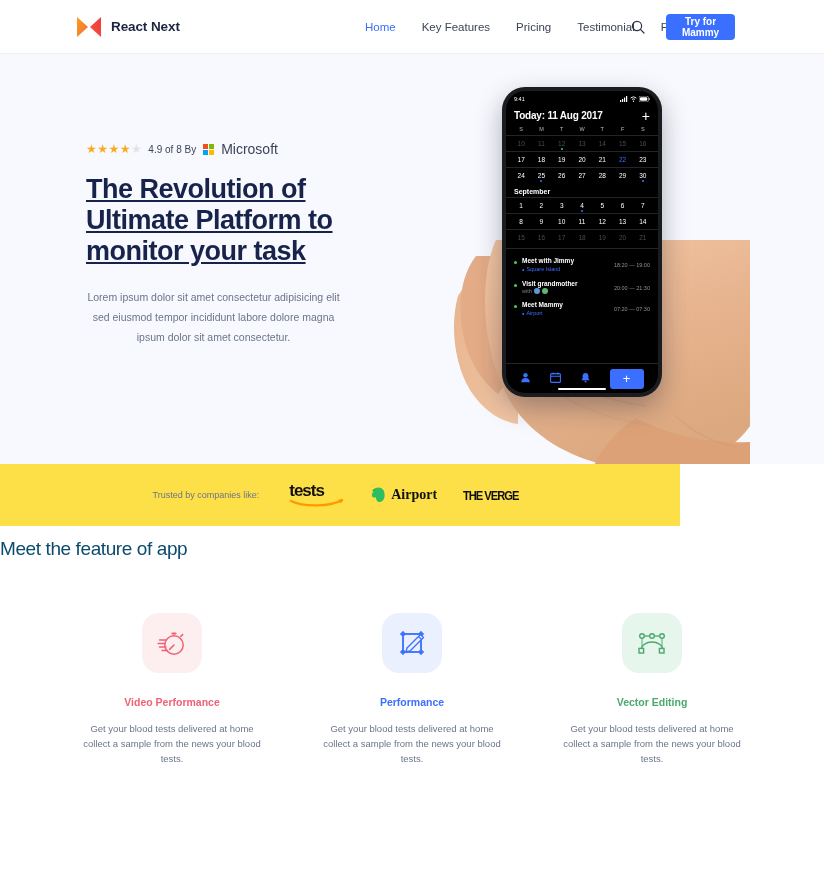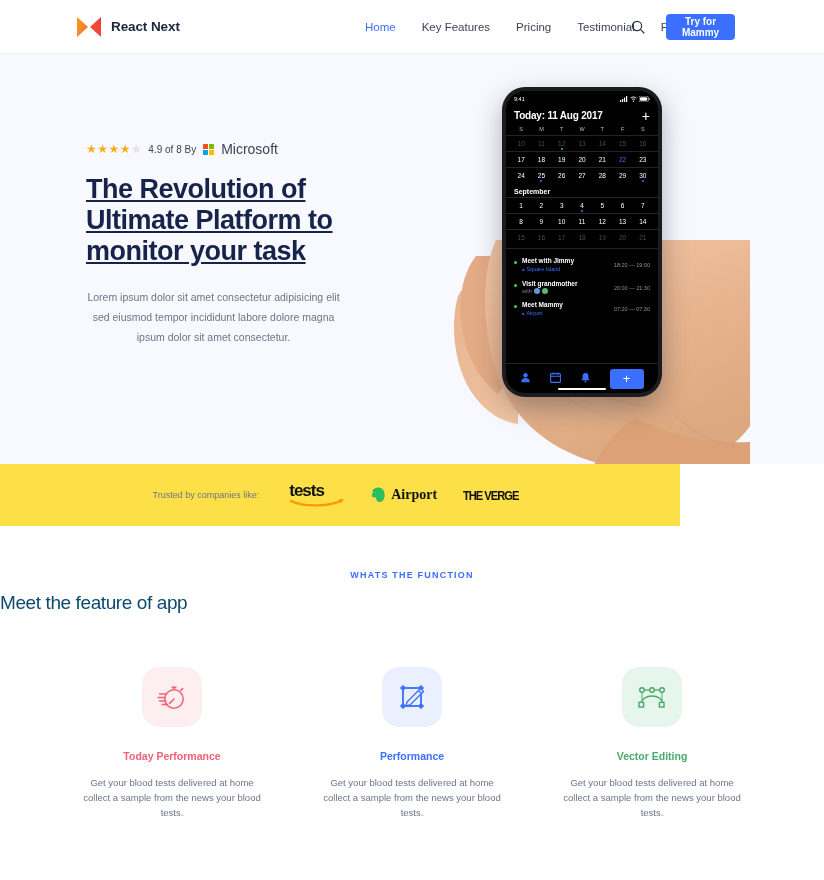--- a/index.html
+++ b/index.html
@@ -468,40 +468,39 @@
       <svg width="15" height="16" viewBox="0 0 15 16">
         <path d="M4.2 1.2 C6 .3 9 .2 10.8 1.4 C12.8 2.7 13.4 5 13.6 7.6 C13.8 10.4 13 13.4 10.6 14.6 C8.6 15.6 6.6 14.8 5.6 13.2 C5.1 12.4 5 11.4 5 10.4 L3 10.4 C1.6 10.4 .7 9.4 .9 8 C1.1 6.2 2 4.8 3.2 3.6 C3.3 2.8 3.5 1.8 4.2 1.2 Z" fill="#2dbe60"></path>
         <path d="M4 1.6 C4 3 3.7 3.8 2.6 4 L1.2 4.2 C1.8 3 2.9 2 4 1.6 Z" fill="#1f9b4c"></path>
       </svg>
       <span>Airport</span>
     </span>
     <span class="logo-verge">THE VERGE</span>
   </div>
 
   <div class="features">
-    <div class="eyebrow">WHATS THE FUNCTION</div>
     <div class="features-title">Meet the feature of app</div>
 
     <div class="cards">
 
       <div class="card">
         <div class="card-icon" style="background:#fdeef0">
           <svg width="30" height="30" viewBox="0 0 30 30">
             <circle cx="17" cy="17" r="9.2" fill="none" stroke="#ef6275" stroke-width="1.5"></circle>
             <line x1="17" y1="17" x2="12.6" y2="21.4" stroke="#ef6275" stroke-width="1.5" stroke-linecap="round"></line>
             <rect x="14.4" y="4.4" width="5.2" height="2" rx=".8" fill="#ef6275"></rect>
             <line x1="17" y1="6.4" x2="17" y2="7.8" stroke="#ef6275" stroke-width="1.5"></line>
             <line x1="23.8" y1="8.4" x2="25.6" y2="6.6" stroke="#ef6275" stroke-width="1.5" stroke-linecap="round"></line>
             <line x1="2.5" y1="12" x2="9" y2="12" stroke="#ef6275" stroke-width="1.3" stroke-linecap="round"></line>
             <line x1="1" y1="15.5" x2="8" y2="15.5" stroke="#ef6275" stroke-width="1.3" stroke-linecap="round"></line>
             <line x1="2.5" y1="19" x2="9" y2="19" stroke="#ef6275" stroke-width="1.3" stroke-linecap="round"></line>
             <line x1="5" y1="22.5" x2="10.5" y2="22.5" stroke="#ef6275" stroke-width="1.3" stroke-linecap="round"></line>
           </svg>
         </div>
-        <div class="card-title" style="color:#ef6275">Today Performance</div>
+        <div class="card-title" style="color:#ef6275">Video Performance</div>
         <div class="card-text">Get your blood tests delivered at home collect a sample from the news your blood tests.</div>
       </div>
 
       <div class="card">
         <div class="card-icon" style="background:#eaf0fe">
           <svg width="28" height="28" viewBox="0 0 28 28">
             <rect x="5" y="5" width="18" height="18" fill="none" stroke="#3b6fff" stroke-width="1.5"></rect>
             <line x1="5" y1="2" x2="5" y2="26" stroke="#3b6fff" stroke-width="1.3"></line>
             <line x1="23" y1="2" x2="23" y2="26" stroke="#3b6fff" stroke-width="1.3"></line>
             <line x1="2" y1="5" x2="26" y2="5" stroke="#3b6fff" stroke-width="1.3"></line>

